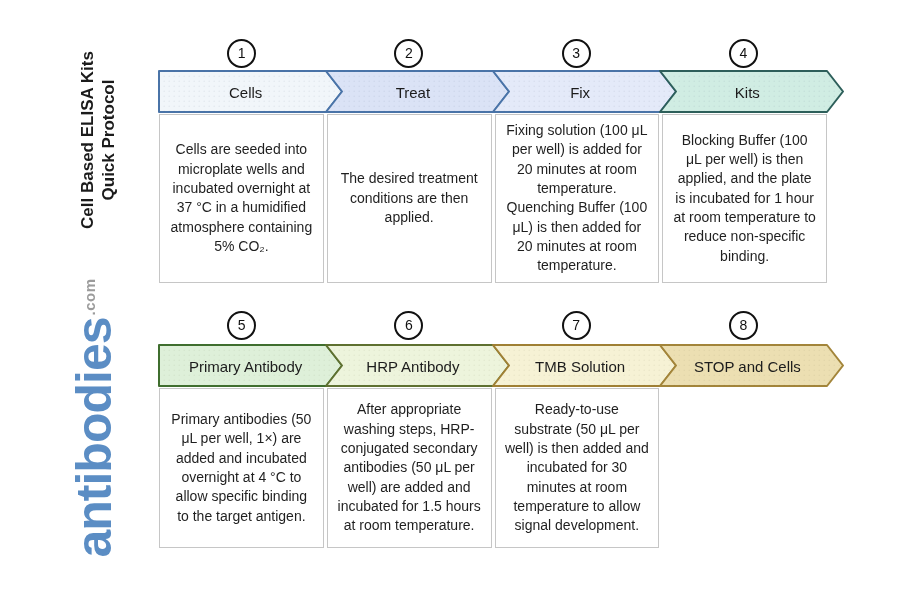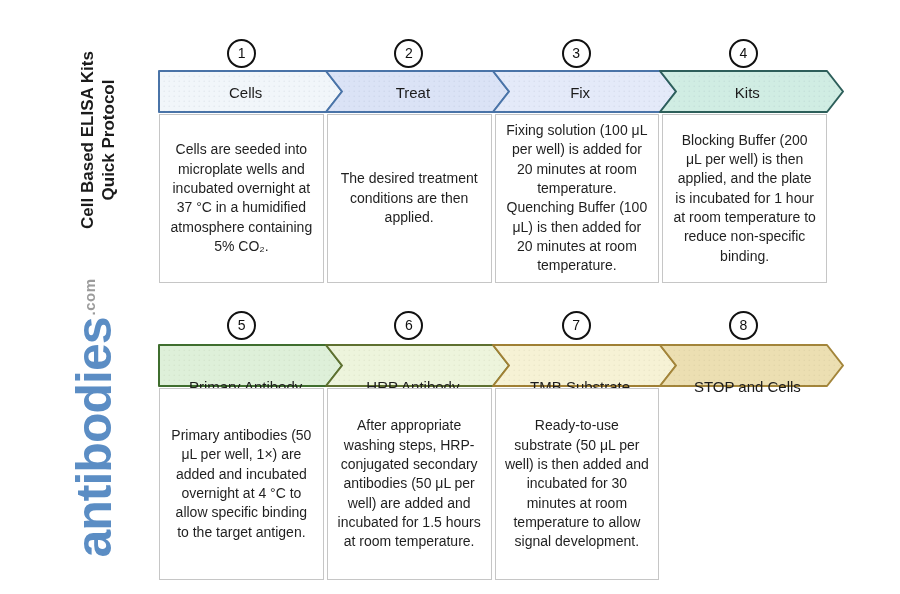--- a/index.html
+++ b/index.html
@@ -37,28 +37,28 @@
     background:#fff;display:flex;align-items:center;justify-content:center;
     font-size:14px;color:#111;
   }
   .row1-circles{top:39px;}
   .row2-circles{top:311px;}
   .arrow-svg{position:absolute;left:0;}
   .row1-arrows{top:70px;}
   .row2-arrows{top:344px;}
   .label-row{height:44px;}
   .row1-labels{top:70px;}
-  .row2-labels{top:344px;margin-top:20px;}
+  .row2-labels{top:344px;}
   .label-cell span{font-size:15px;color:#1c1c1c;padding-left:8px;}
   .box-row{
     position:absolute;left:1px;width:668px;display:grid;
     grid-template-columns:repeat(4,1fr);grid-gap:3px;
   }
   .row1-boxes{top:114px;height:160px;}
-  .row2-boxes{top:388px;height:192px;}
+  .row2-boxes{top:388px;height:160px;}
   .desc-box{
     background:#fff;border:1px solid #c6c6c6;
     display:flex;align-items:center;justify-content:center;
     padding:6px 9px;text-align:center;
     font-size:14px;line-height:1.38;color:#1f1f1f;
   }
 </style>
 </head>
 <body>
 
@@ -123,21 +123,21 @@
     <div class="desc-box">
         <span>Cells are seeded into microplate wells and incubated overnight at 37 °C in a humidified atmosphere containing 5% CO₂.</span>
       </div>
     <div class="desc-box">
         <span>The desired treatment conditions are then applied.</span>
       </div>
     <div class="desc-box">
         <span>Fixing solution (100 μL per well) is added for 20 minutes at room temperature. Quenching Buffer (100 μL) is then added for 20 minutes at room temperature.</span>
       </div>
     <div class="desc-box">
-        <span>Blocking Buffer (200 μL per well) is then applied, and the plate is incubated for 1 hour at room temperature to reduce non-specific binding.</span>
+        <span>Blocking Buffer (100 μL per well) is then applied, and the plate is incubated for 1 hour at room temperature to reduce non-specific binding.</span>
       </div>
   </div>
 
   <div class="circle-row row2-circles">
     <div class="circle-cell">
         <div class="num-circle">5</div>
       </div>
     <div class="circle-cell">
         <div class="num-circle">6</div>
       </div>
@@ -166,21 +166,21 @@
   </svg>
 
   <div class="label-row row2-labels">
     <div class="label-cell">
         <span>Primary Antibody</span>
       </div>
     <div class="label-cell">
         <span>HRP Antibody</span>
       </div>
     <div class="label-cell">
-        <span>TMB Substrate</span>
+        <span>TMB Solution</span>
       </div>
     <div class="label-cell">
         <span>STOP and Cells</span>
       </div>
   </div>
 
   <div class="box-row row2-boxes">
     <div class="desc-box">
         <span>Primary antibodies (50 μL per well, 1×) are added and incubated overnight at 4 °C to allow specific binding to the target antigen.</span>
       </div>

